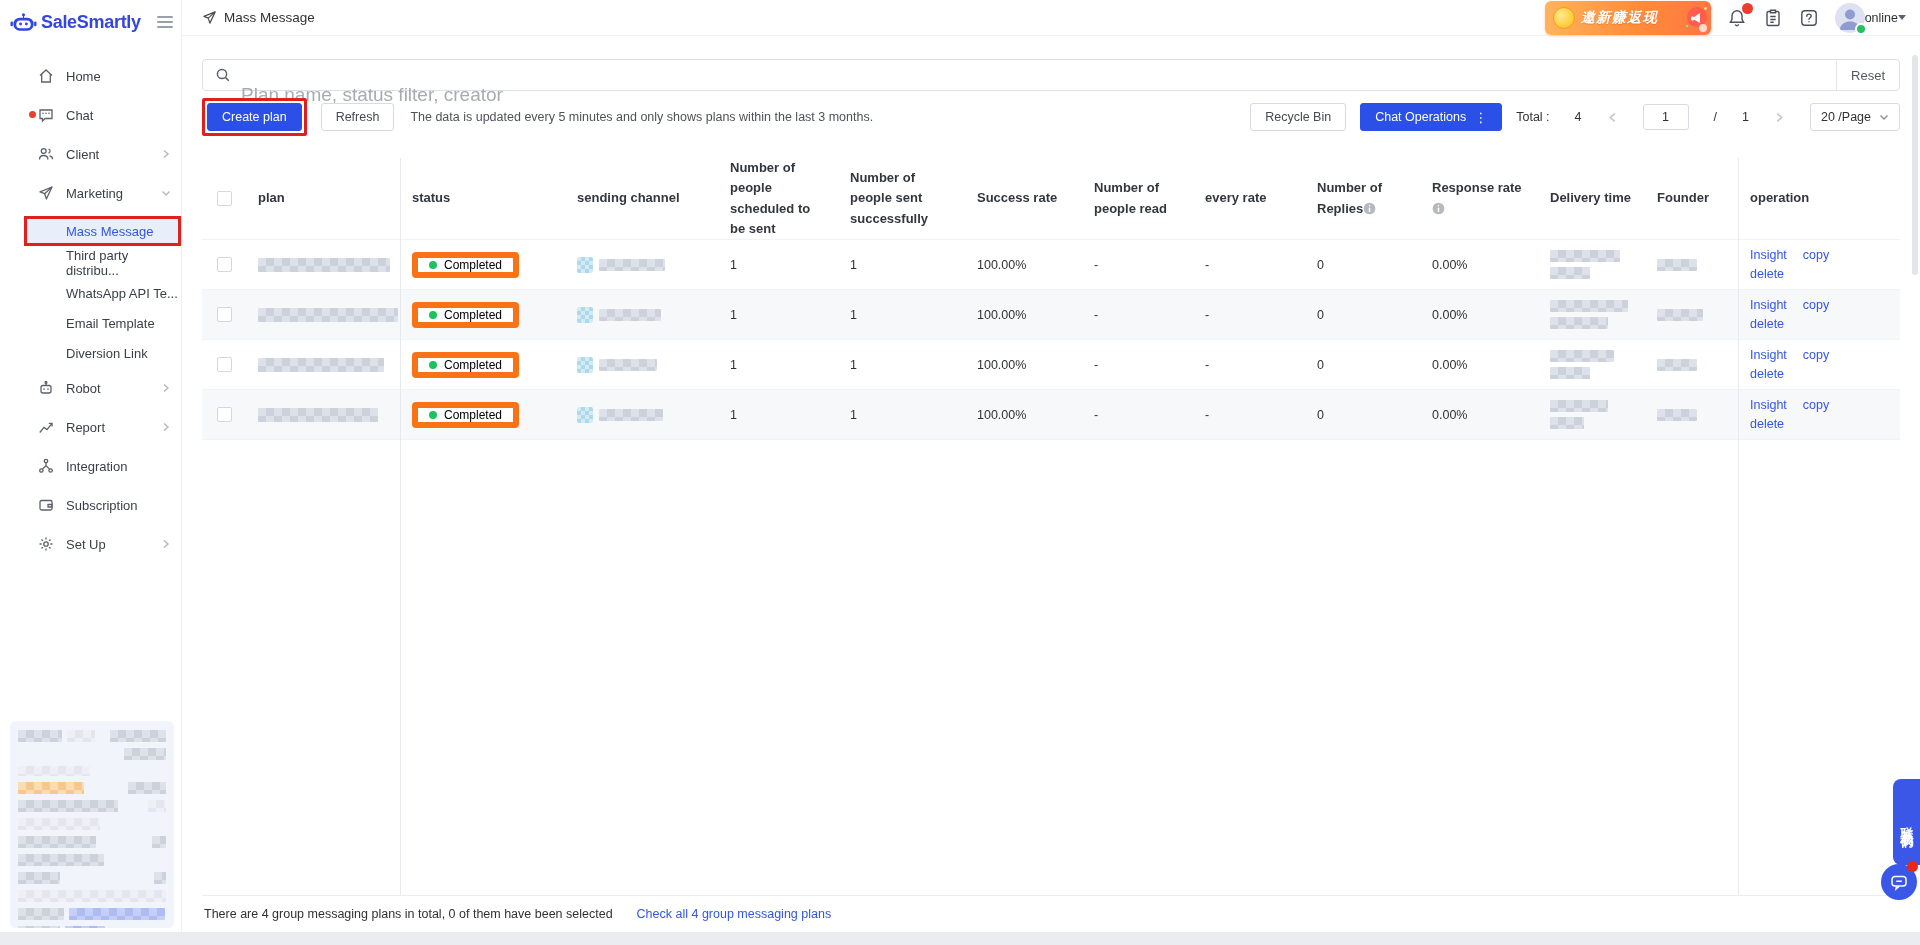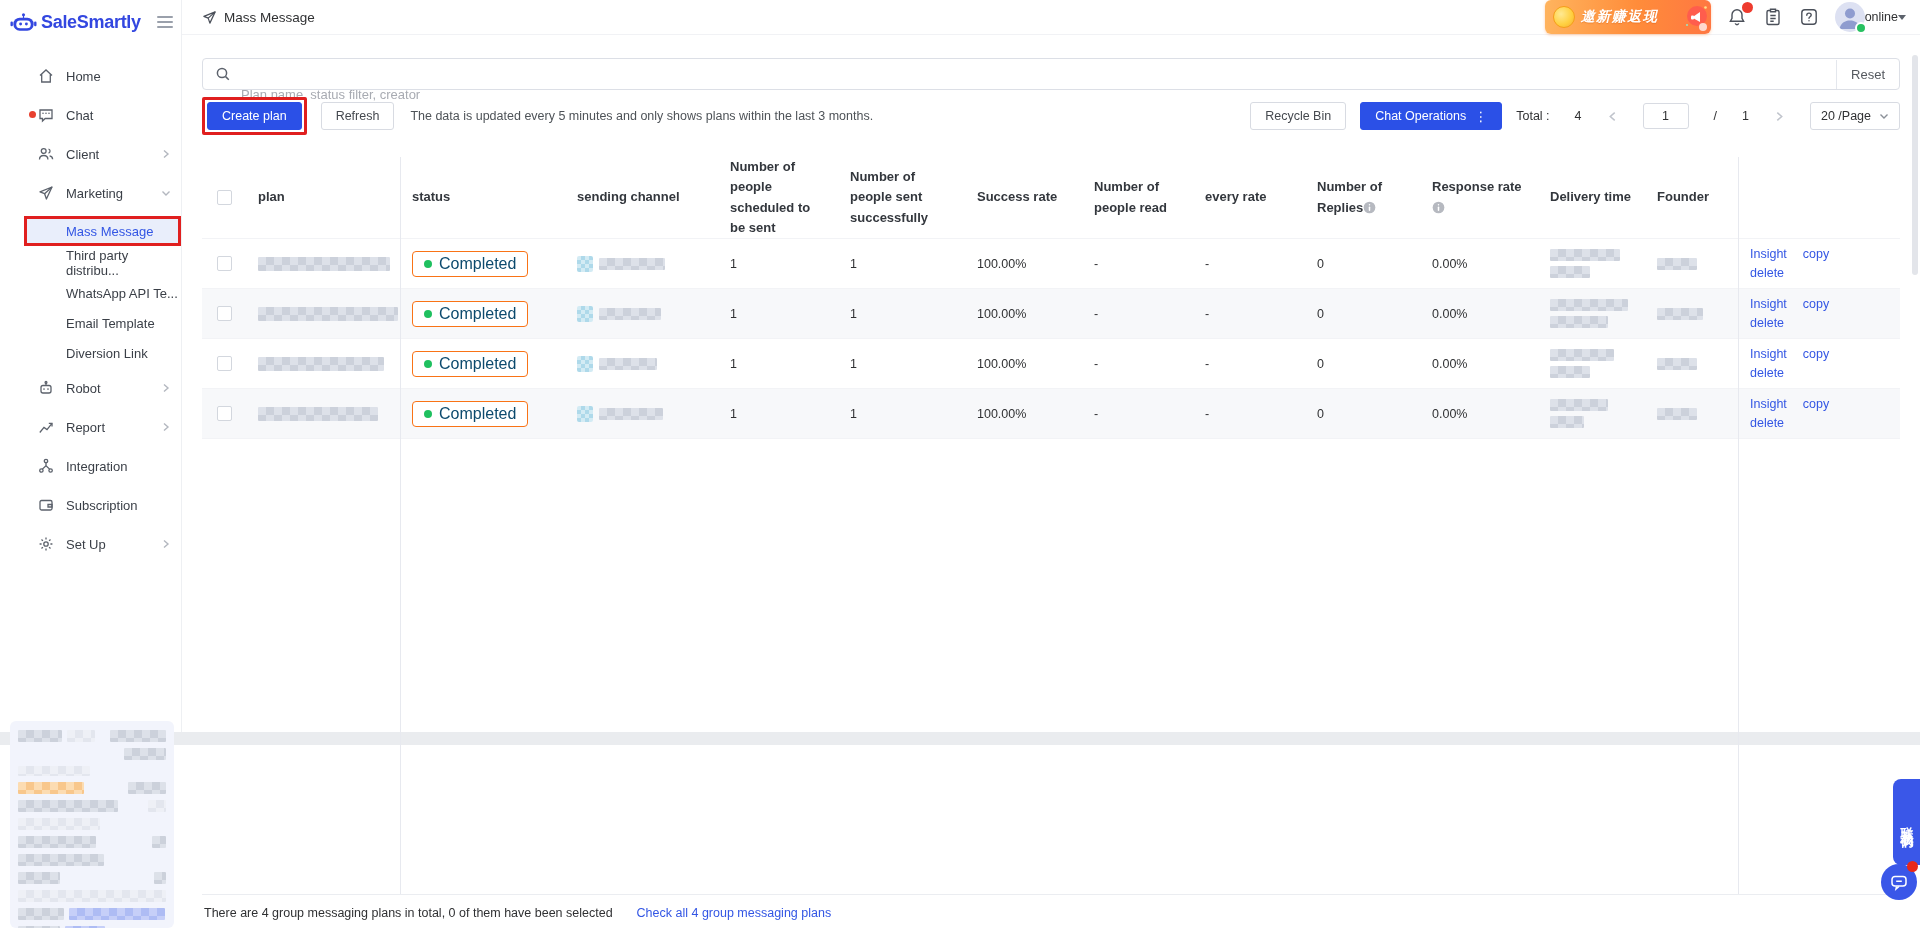--- a/index.html
+++ b/index.html
@@ -1,18 +1,18 @@
 <!DOCTYPE html>
 <html><head>
 <meta charset="utf-8">
 <style>
   * { margin:0; padding:0; box-sizing:border-box; }
   html,body { width:1920px; height:945px; overflow:hidden; background:#fff;
     font-family:"Liberation Sans", sans-serif; color:#303133; }
-  .app { display:flex; width:1920px; height:732px; }
+  .app { display:flex; width:1920px; height:932px; }
 
   
   .sidebar { position:relative; width:182px; height:100%; background:#fff;
     border-right:1px solid #eef0f3; flex:0 0 182px; }
   .logo-row { display:flex; align-items:center; height:44px; padding:0 8px 0 10px; }
   .logo-mark { width:27px; height:27px; flex:0 0 27px; }
   .logo-text { font-size:18px; font-weight:bold; color:#3347e0; margin-left:4px; letter-spacing:-.3px; flex:1; }
   .hamburger { width:16px; display:flex; flex-direction:column; gap:3px; cursor:pointer; }
   .hamburger i { display:block; height:2px; background:#9aa0ab; border-radius:1px; }
   .nav { padding-top:20px;padding-left:24px; }
@@ -54,21 +54,21 @@
   .avatar { position:relative; width:30px; height:30px; border-radius:50%; background:#dde1f2; overflow:visible; }
   .avatar svg { position:absolute; inset:0; border-radius:50%; }
   .status-dot { position:absolute; right:-2px; bottom:-2px; width:12px; height:12px; border-radius:50%; background:#27c161; border:2px solid #fff; }
   .online-label { font-size:12.5px; color:#303133; }
   .caret-down { width:0; height:0; border-left:4.5px solid transparent; border-right:4.5px solid transparent; border-top:5px solid #5c626c; }
 
   
   .content { position:relative; flex:1; padding:23px 20px 0 20px; display:flex; flex-direction:column; }
   .searchbar { display:flex; align-items:center; height:32px; border:1px solid #dcdfe6; border-radius:4px; padding:0 0 0 12px; }
   .searchbar svg { color:#5c626c; flex:0 0 16px; }
-  .search-input { flex:1; border:none; outline:none; font-size:13px; color:#303133; padding:0 10px; background:transparent; font-family:"Liberation Sans",sans-serif;margin-top:40px; }
+  .search-input { flex:1; border:none; outline:none; font-size:19px; color:#303133; padding:0 10px; background:transparent; font-family:"Liberation Sans",sans-serif;margin-top:40px; }
   .search-input::placeholder { color:#a8abb2; }
   .reset-btn { font-size:13px; color:#55595f; border-left:1px solid #e4e7ed; padding:7px 14px; cursor:pointer;margin-left:17px; }
 
   .toolbar { display:flex; align-items:center; margin-top:8px; height:36px; }
   .red-box { border:3px solid #e01f1f; border-radius:2px; padding:2px; display:inline-flex; }
   .btn { display:inline-flex; align-items:center; justify-content:center; height:28px; padding:0 14px; border-radius:3px; font-size:12.5px; cursor:pointer; white-space:nowrap; }
   .btn-primary { background:#2b50e7; color:#fff; border:1px solid #2b50e7; }
   .btn-plain { background:#fff; color:#45494f; border:1px solid #d8dbe2; }
   .toolbar .gap { width:14px; }
   .info-text { font-size:12.5px; color:#4e5358; margin-left:16px; }
@@ -86,21 +86,21 @@
   .table-wrap::after { left:1536px; }
   .grid { display:grid; grid-template-columns:44px 154px 165px 153px 120px 127px 117px 111px 112px 115px 118px 107px 93px 162px; }
   .th, .td { padding:0 10px 0 12px; display:flex; align-items:center; font-size:12.5px; color:#303133; }
   .thead { min-height:82px; border-bottom:1px solid #f2f3f6; }
   .th { font-size:13px; font-weight:bold; color:#33373d; line-height:1.55; }
   .th .hwrap { display:block; }
   .c-check { justify-content:center; padding:0; }
   .checkbox { width:15px; height:15px; border:1px solid #d3d7de; border-radius:2px; background:#fff; cursor:pointer; }
   .trow { height:50px; border-bottom:1px solid #f2f3f6; }
   .trow.striped { background:#f7f8fa; }
-  .pill { display:inline-flex; align-items:center; gap:7px; height:26px; padding:0 11px; border:1px solid #f97316; border-radius:4px; background:#fff; font-size:16px; color:#0c4a6e; }
+  .pill { display:inline-flex; align-items:center; gap:7px; height:26px; padding:0 11px; border:6px solid #f97316; border-radius:4px; background:#fff; font-size:12px; color:#000000; }
   .gdot { width:8px; height:8px; border-radius:50%; background:#1fc05f; }
   .c-channel { gap:6px; }
   .chan-icon { width:16px; height:16px; border-radius:2px; }
   .c-delivery .dt-lines, .c-founder .f-lines { display:flex; flex-direction:column; gap:5px; }
   .ops { display:flex; flex-wrap:wrap; column-gap:16px; row-gap:5px; width:120px; font-size:12.5px; }
   .op-link { color:#3356e4; cursor:pointer; white-space:nowrap; }
   .info-i { display:inline-block; vertical-align:-2px; }
   .table-spacer { height:455px; }
 
   .list-footer { display:flex; align-items:center; gap:24px; height:37px; border-top:1px solid #ebedf1; font-size:12.5px; color:#303133; padding-left:2px; }
@@ -422,20 +422,21 @@
           </div>
           <div class="th">
             <span class="hwrap"><span>Response rate</span><br><svg class="info-i" width="13" height="13" viewBox="0 0 14 14">
                   <circle cx="7" cy="7" r="6.3" fill="#b6b9c0"></circle>
                   <rect x="6.2" y="3.2" width="1.6" height="1.6" rx="0.8" fill="#fff"></rect>
                   <rect x="6.2" y="5.8" width="1.6" height="5" rx="0.8" fill="#fff"></rect>
                 </svg></span>
           </div>
           <div class="th">Delivery time</div>
           <div class="th">Founder</div>
+          <div class="th">operation</div>
         </div>
 
         <div class="grid trow">
           <div class="td c-check">
               <span class="checkbox"></span>
             </div>
           <div class="td">
               <span class="px" style="width:132px;height:14px"></span>
             </div>
           <div class="td">

